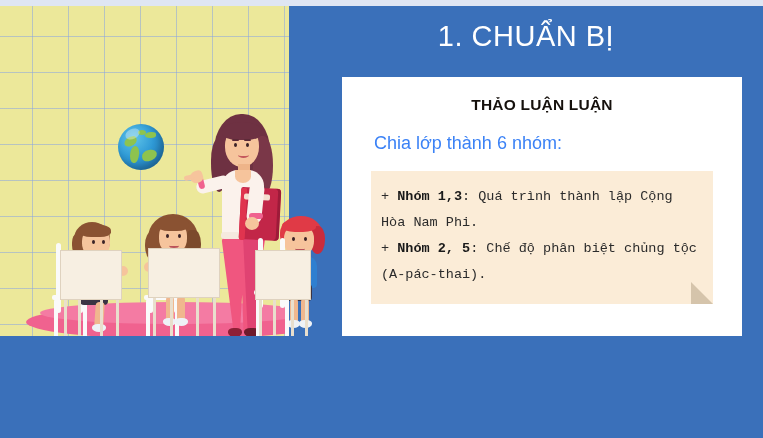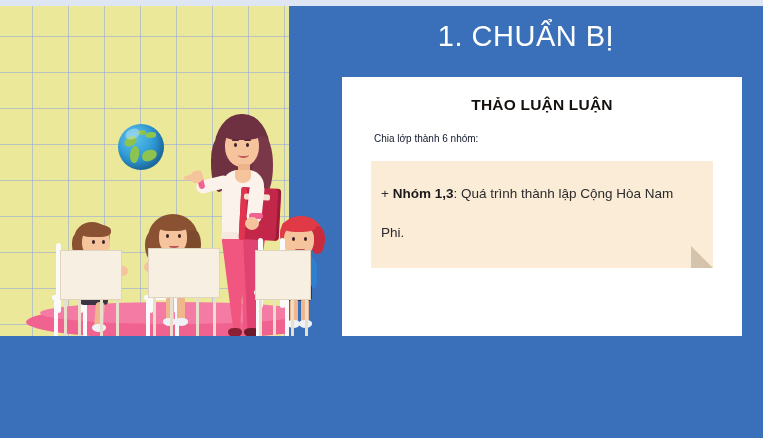--- a/index.html
+++ b/index.html
@@ -237,32 +237,33 @@
   }
   .card h2{
     text-align:center;
     font-size:15.5px;
     font-weight:bold;
     color:#15100c;
     letter-spacing:.2px;
     margin-bottom:19px;
   }
   .card .lead{
-    font-size:10px;
-    color:#0f172a;
+    font-size:18px;
+    color:#3b82f6;
     margin-bottom:17px;
     padding-left:3px;
   }
   .note{
     position:relative;
     background:#fbecd7;
     padding:13px 16px 16px 10px;
     font-size:13.5px;
-    line-height:39px;
+    line-height:26px;
     color:#2b2b2b;
+    font-family:Liberation Mono, monospace;
   }
   .note p{ margin:0; }
   .note b{ font-weight:bold; color:#1a1a1a; }
   .fold{
     position:absolute; right:0; bottom:0;
     width:0; height:0;
     border-left:22px solid #d5c4ab;
     border-top:22px solid transparent;
   }
 </style>
@@ -429,17 +430,20 @@
 
   <div class="title">1. CHUẨN BỊ</div>
 
   <div class="card">
     <h2>THẢO LUẬN LUẬN</h2>
     <div class="lead">Chia lớp thành 6 nhóm:</div>
     <div class="note">
       <p>
         <span>+ </span><b>Nhóm 1,3</b><span>: </span><span>Quá trình thành lập Cộng Hòa Nam Phi.</span>
       </p>
+      <p>
+        <span>+ </span><b>Nhóm 2, 5</b><span>: </span><span>Chế độ phân biệt chủng tộc (A-pác-thai).</span>
+      </p>
       <span class="fold"></span>
     </div>
   </div>
 
 </div>
 
 </body></html>

